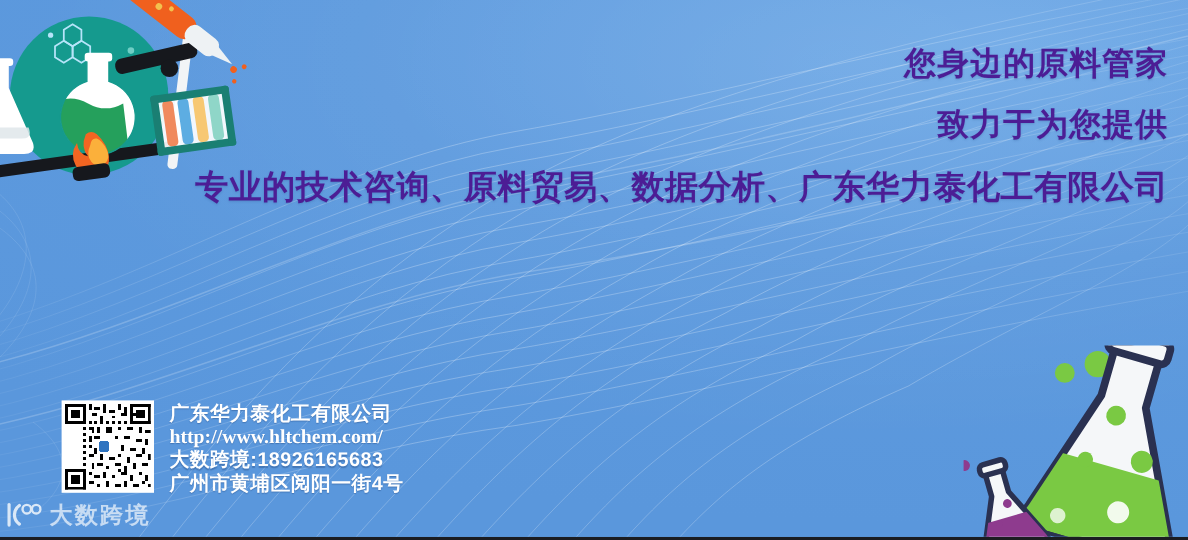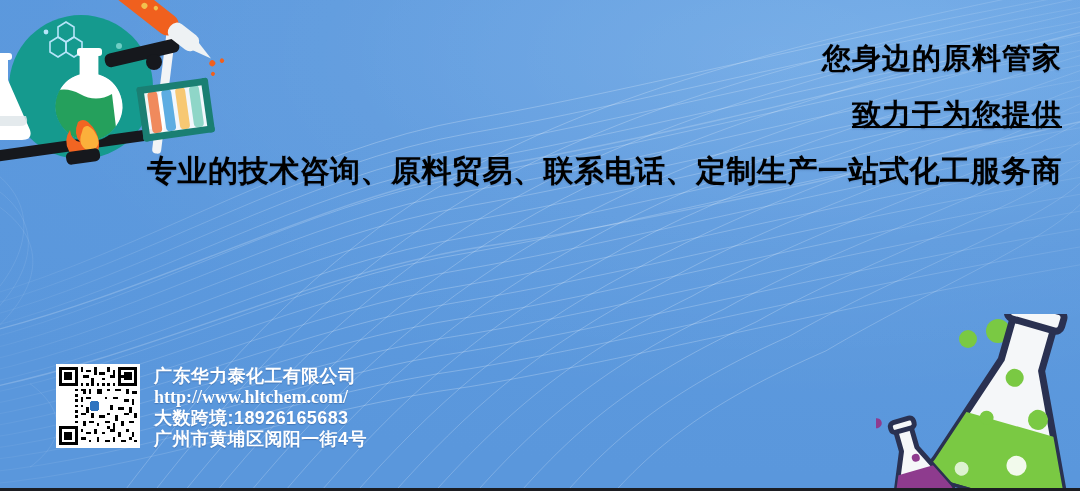--- a/index.html
+++ b/index.html
@@ -26,29 +26,29 @@
   
   .slogan{
     position:absolute;
     right:18px;
     top:44px;
     text-align:right;
     z-index:6;
     width:1040px;
   }
   .slogan-line{
-    color:#000000;
+    color:#4c1d95;
     font-weight:bold;
     letter-spacing:1px;
     text-shadow:0 1px 2px rgba(30,70,130,.25);
     line-height:1.0;
     white-space:nowrap;
   }
   .sl1{font-size:29px;margin-bottom:27px;}
-  .sl2{font-size:29px;margin-bottom:27px;text-decoration:underline;}
+  .sl2{font-size:29px;margin-bottom:27px;}
   .sl3{font-size:30px;letter-spacing:0.5px;}
 
   
   .footer{
     position:absolute;
     left:56px;bottom:38px;
     display:flex;align-items:flex-start;
     z-index:8;
   }
   .qr{
@@ -300,21 +300,21 @@
         <circle cx="34" cy="160" r="3"></circle>
         <circle cx="18" cy="100" r="5"></circle>
         <circle cx="6" cy="110" r="3.5"></circle>
       </g>
     </g>
   </svg>
 
   <div class="slogan">
     <div class="slogan-line sl1">您身边的原料管家</div>
     <div class="slogan-line sl2">致力于为您提供</div>
-    <div class="slogan-line sl3">专业的技术咨询、原料贸易、联系电话、定制生产一站式化工服务商</div>
+    <div class="slogan-line sl3">专业的技术咨询、原料贸易、数据分析、广东华力泰化工有限公司</div>
   </div>
 
   <div class="footer">
 
     <div class="qr">
       <svg viewBox="0 0 29 29" shape-rendering="crispEdges">
         <rect width="29" height="29" fill="#ffffff"></rect>
         <g fill="#000000">
 
           <rect x="0" y="0" width="7" height="1"></rect>
@@ -423,14 +423,23 @@
     </div>
 
     <div class="contact">
       <div>广东华力泰化工有限公司</div>
       <div class="c-url">http://www.hltchem.com/</div>
       <div>大数跨境:18926165683</div>
       <div>广州市黄埔区阅阳一街4号</div>
     </div>
   </div>
 
+  <div class="watermark">
+    <svg class="wm-mark" viewBox="0 0 40 30">
+      <path d="M5,4 L5,26" stroke="#ffffff" stroke-width="3.4" stroke-linecap="round" fill="none"></path>
+      <path d="M16,5 C9,10 9,20 16,25" stroke="#ffffff" stroke-width="3.4" stroke-linecap="round" fill="none"></path>
+      <circle cx="24" cy="9" r="4.6" fill="none" stroke="#ffffff" stroke-width="2.6"></circle>
+      <circle cx="34" cy="9" r="4.6" fill="none" stroke="#ffffff" stroke-width="2.6"></circle>
+    </svg>
+    <span class="wm-text">大数跨境</span>
+  </div>
 
 </div>
 
 </body></html>

